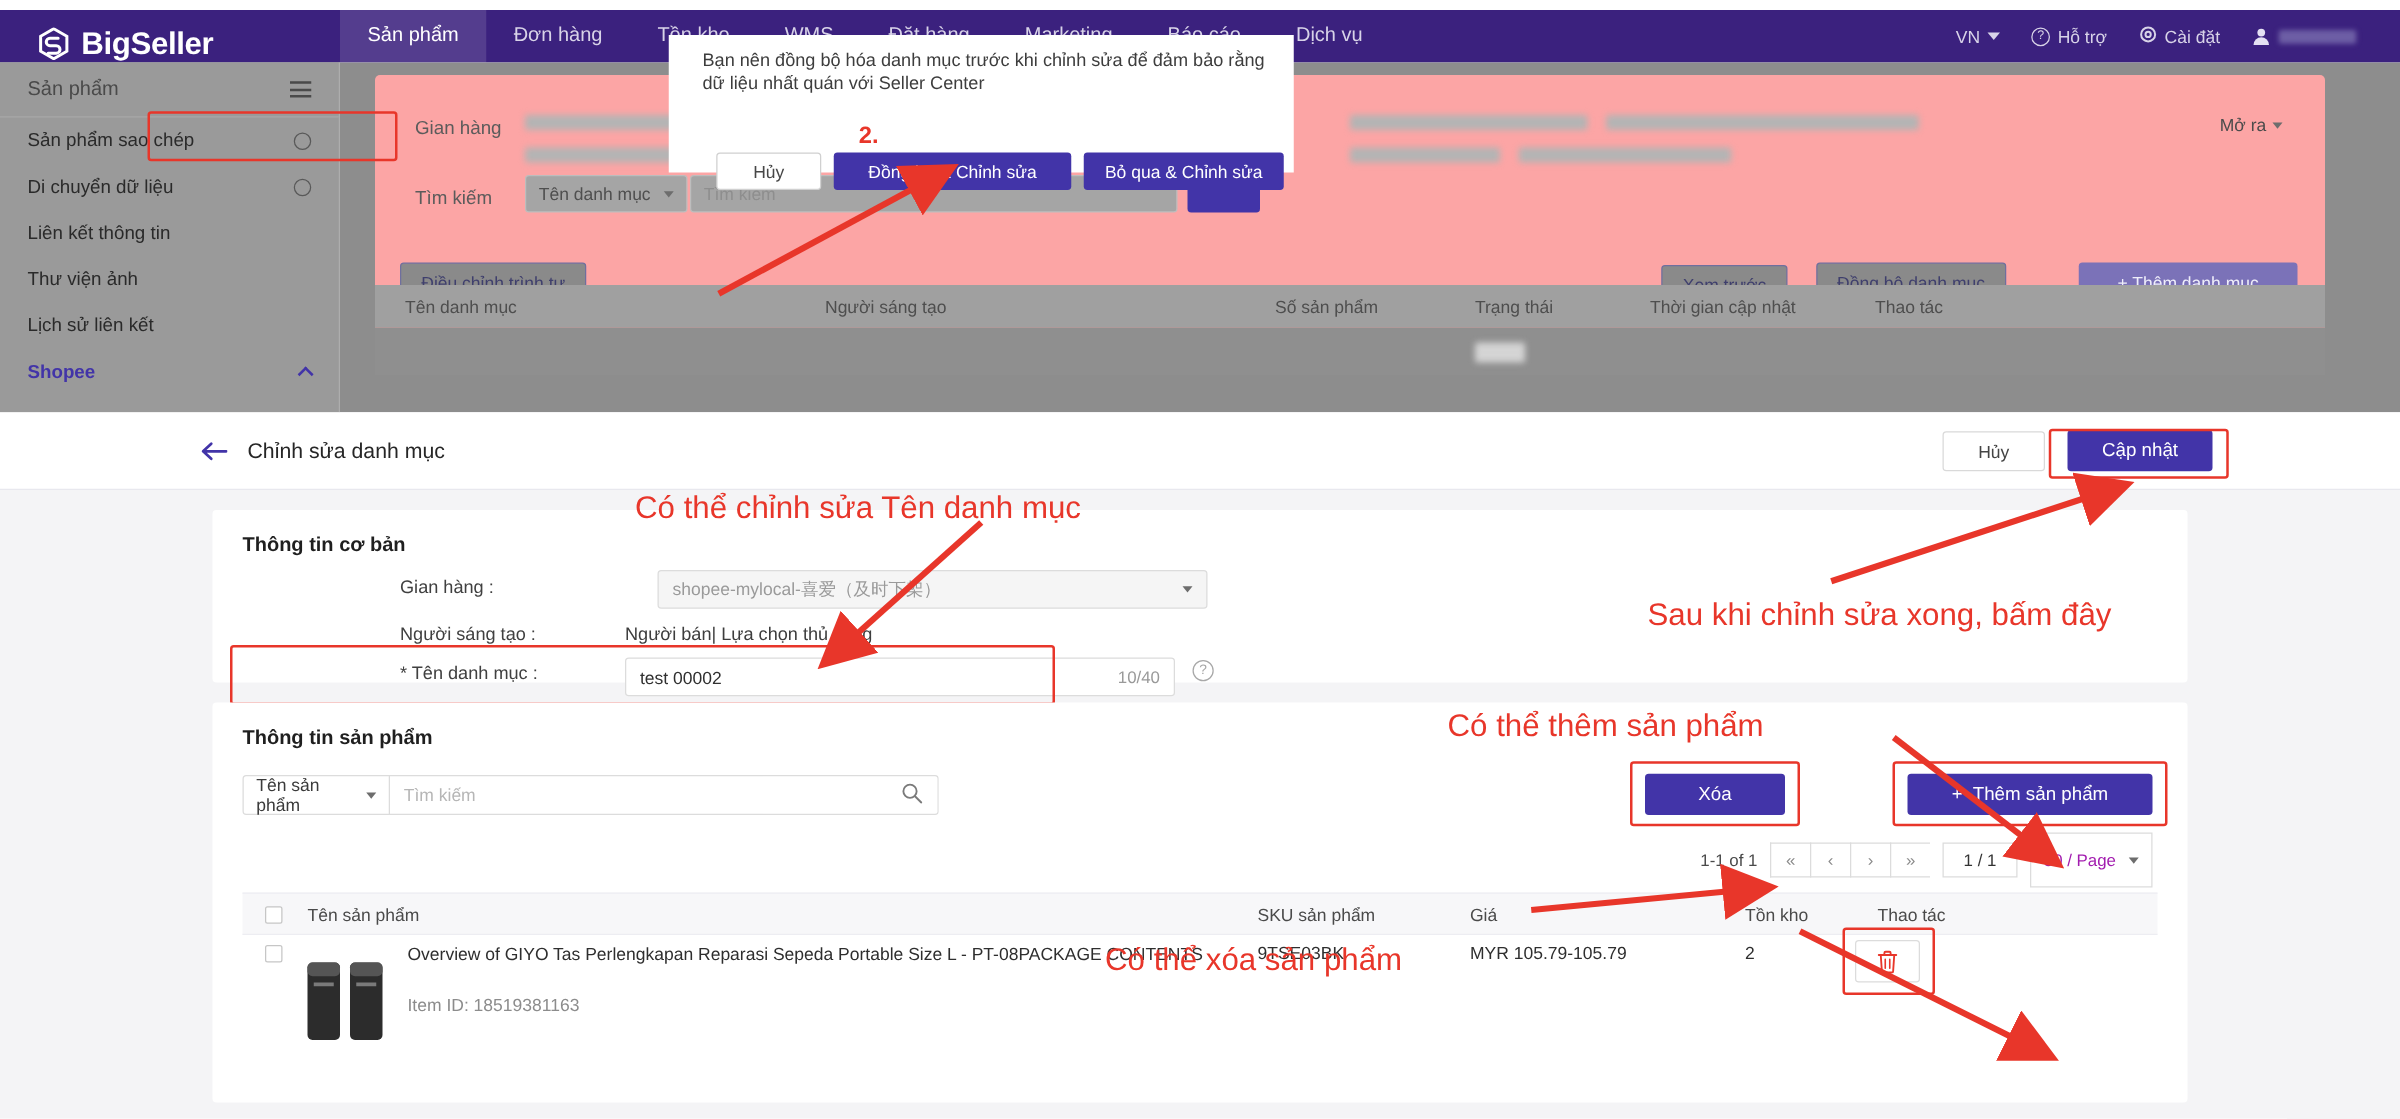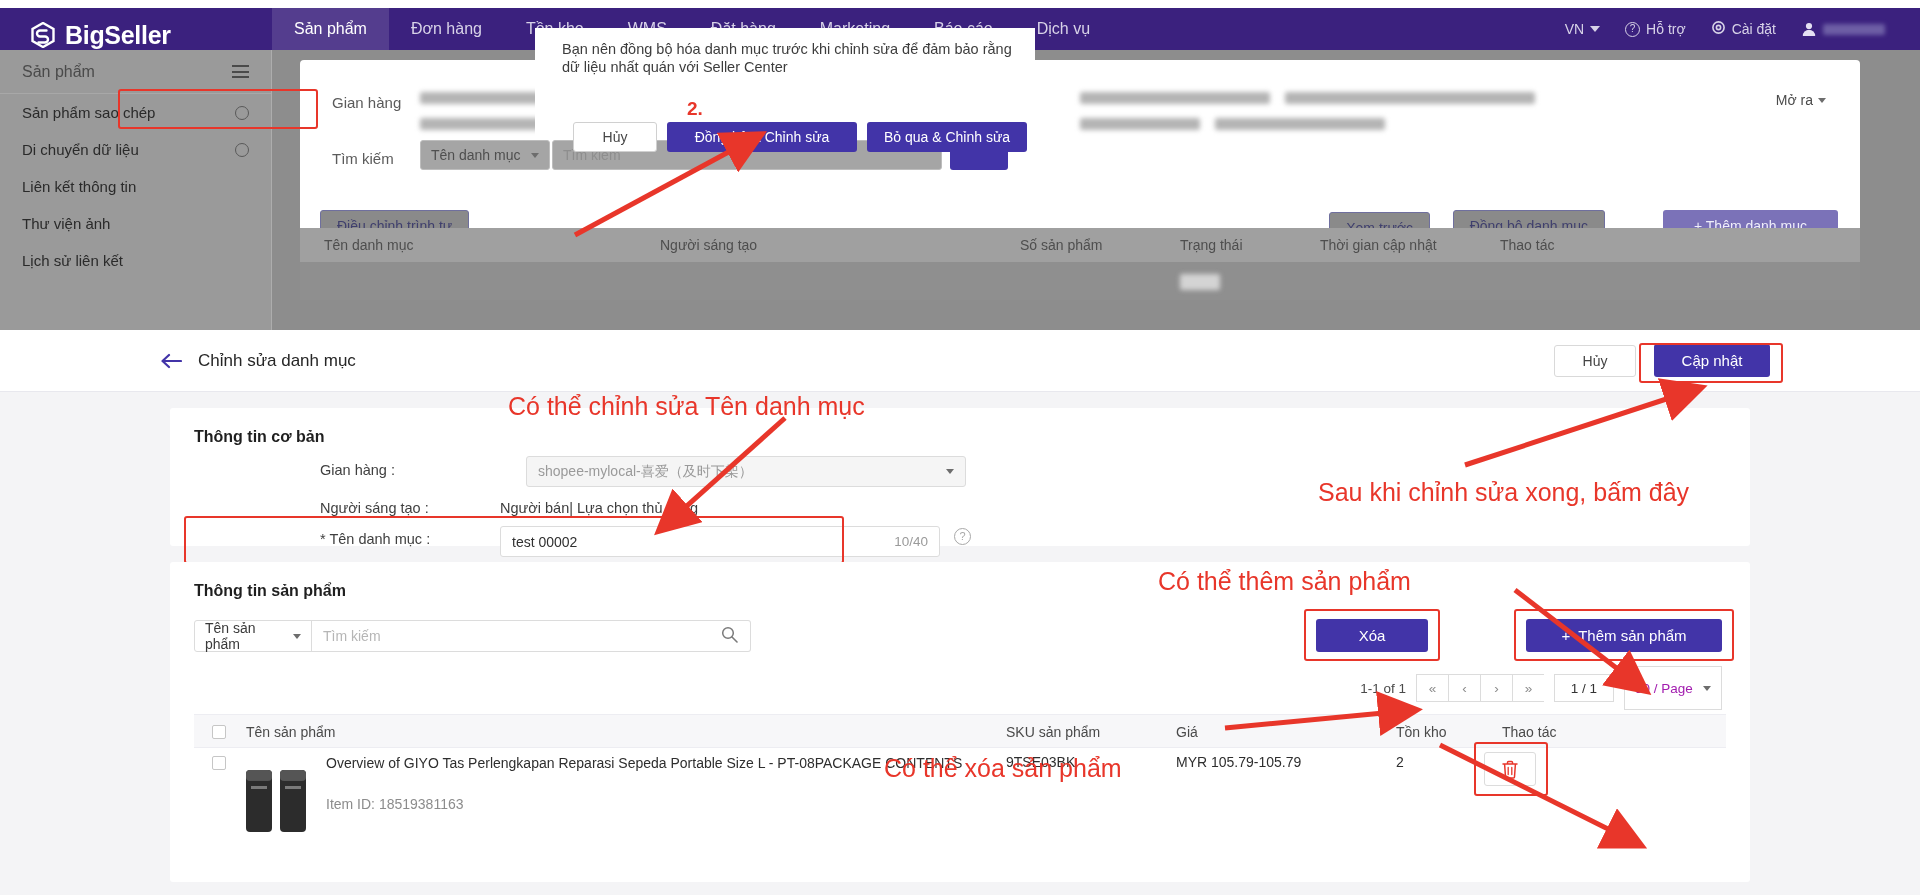--- a/index.html
+++ b/index.html
@@ -76,21 +76,21 @@
   }
   .side-item.shop { color: #4234a8; font-weight: bold; }
   .chev-up {
     width: 9px; height: 9px; border-left: 2px solid #4234a8; border-top: 2px solid #4234a8;
     transform: rotate(45deg); margin-top: 4px;
   }
 
   #dim-main { position: absolute; left: 272px; top: 0; width: 1648px; height: 280px; }
   #dim-card {
     position: absolute; left: 28px; top: 10px; width: 1560px; height: 240px;
-    background: #ffffff; border-radius: 4px; text-decoration: underline;
+    background: #fca5a5; border-radius: 4px; text-decoration: underline;
   }
   .blur-bar { background: #b4b4b4; border-radius: 2px; filter: blur(2.6px); }
   #gh-label { position: absolute; left: 32px; top: 34px; color: #5b5b5b; font-size: 15px; }
   #srch-label { position: absolute; left: 32px; top: 90px; color: #5b5b5b; font-size: 15px; }
   .dim-select {
     position: absolute; background: #a5a5a5; border: 1px solid #bdbdbd; border-radius: 3px;
     height: 30px; display: flex; align-items: center; justify-content: space-between;
     padding: 0 10px; color: #4f4f4f; font-size: 14px;
   }
   .sel-caret {
@@ -354,20 +354,24 @@
         <span class="gear"></span>
       </div>
       <div class="side-item">
         <span>Liên kết thông tin</span>
       </div>
       <div class="side-item">
         <span>Thư viện ảnh</span>
       </div>
       <div class="side-item">
         <span>Lịch sử liên kết</span>
+      </div>
+      <div class="side-item shop">
+        <span>Shopee</span>
+        <span class="chev-up"></span>
       </div>
     </div>
 
     <div id="dim-main">
       <div id="dim-card">
         <span id="gh-label">Gian hàng</span>
         <span class="blur-bar" style="position:absolute;left:120px;top:32px;width:180px;height:12px;"></span>
         <span class="blur-bar" style="position:absolute;left:312px;top:32px;width:150px;height:12px;"></span>
         <span class="blur-bar" style="position:absolute;left:120px;top:58px;width:130px;height:12px;"></span>
         <span class="blur-bar" style="position:absolute;left:262px;top:58px;width:130px;height:12px;"></span>

